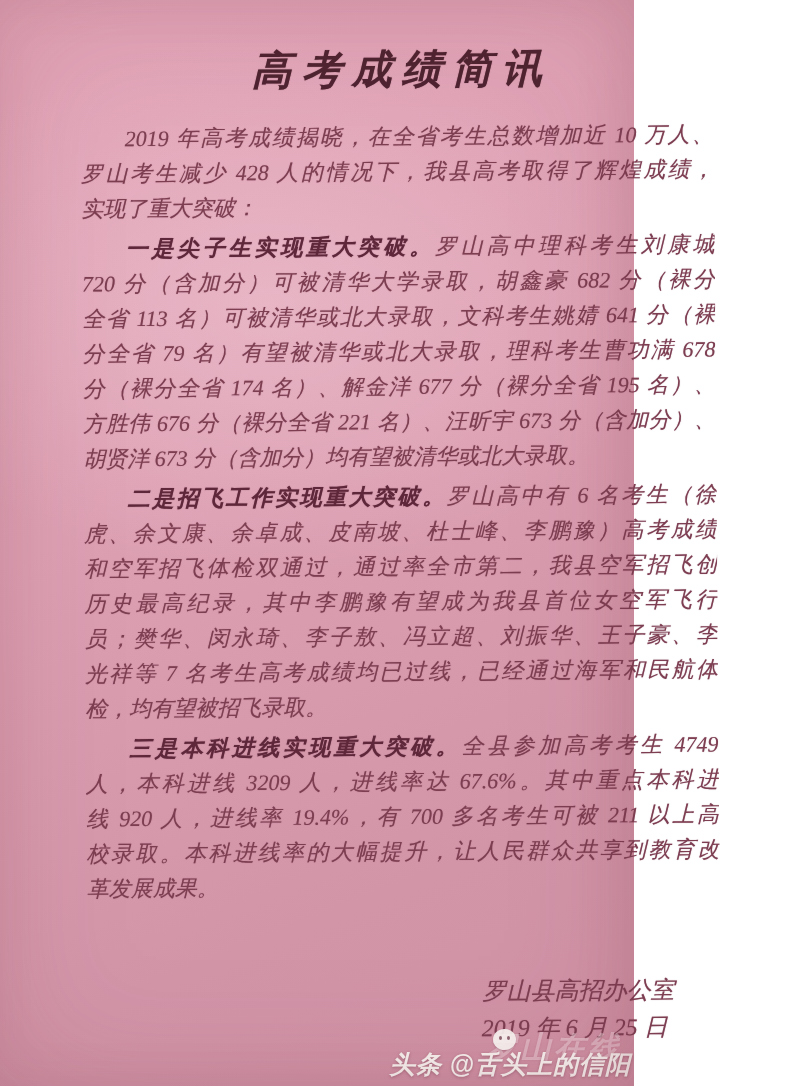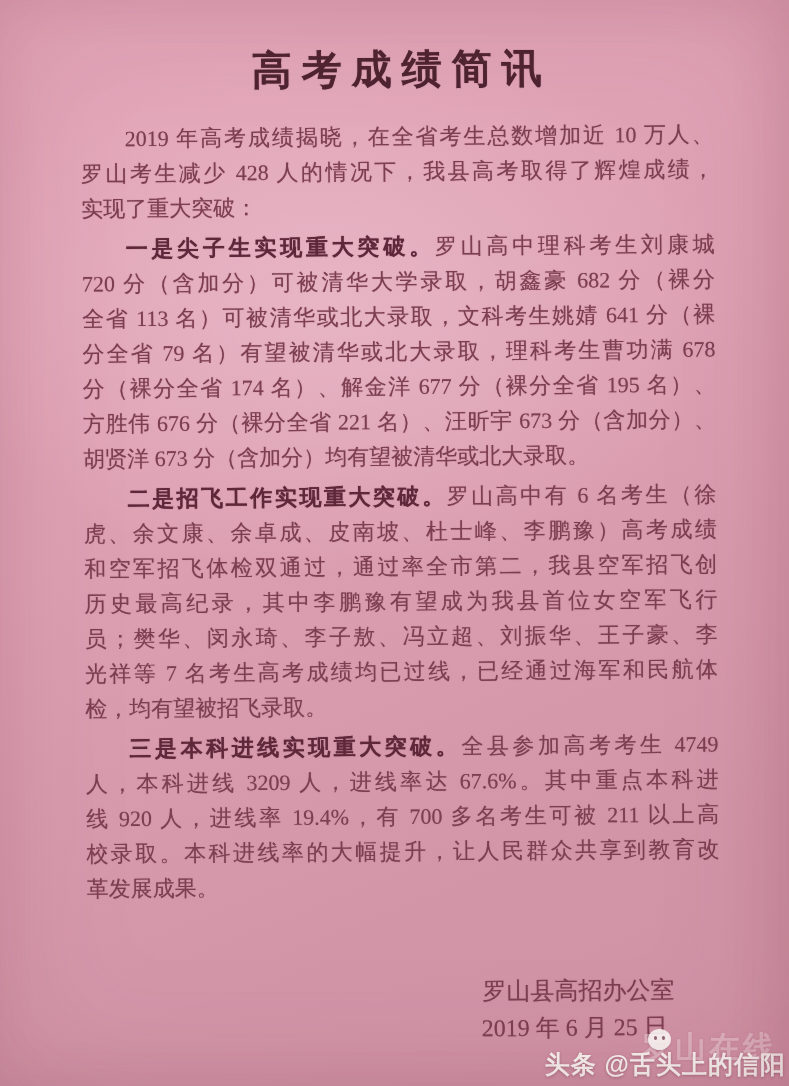--- a/index.html
+++ b/index.html
@@ -1,24 +1,25 @@
 <!DOCTYPE html>
 <html><head>
 <meta charset="utf-8">
 <style>
   html,body{margin:0;padding:0;}
   body{
     width:789px;height:1086px;overflow:hidden;
     font-family:"Liberation Serif","DejaVu Serif",serif;
   }
   .photo{
-    position:relative;width:789px;height:1086px;
+    position:relative;width:634px;height:1086px;
     background:
       radial-gradient(ellipse 620px 420px at 42% 28%, rgba(255,233,240,.28), rgba(255,233,240,0) 65%),
       linear-gradient(158deg,#e3a6b9 0%,#dda0b3 42%,#d295a8 78%,#cf91a4 100%);
+    font-style: italic;
   }
   .photo::after{
     content:"";position:absolute;inset:0;pointer-events:none;
     box-shadow:inset 0 0 130px rgba(128,52,72,.17), inset -12px 0 50px rgba(120,45,65,.10);
   }
   .paper{
     position:absolute;left:80px;top:42px;width:633px;
     transform:rotate(-0.45deg);transform-origin:50% 0;
   }
   .doc-title{

